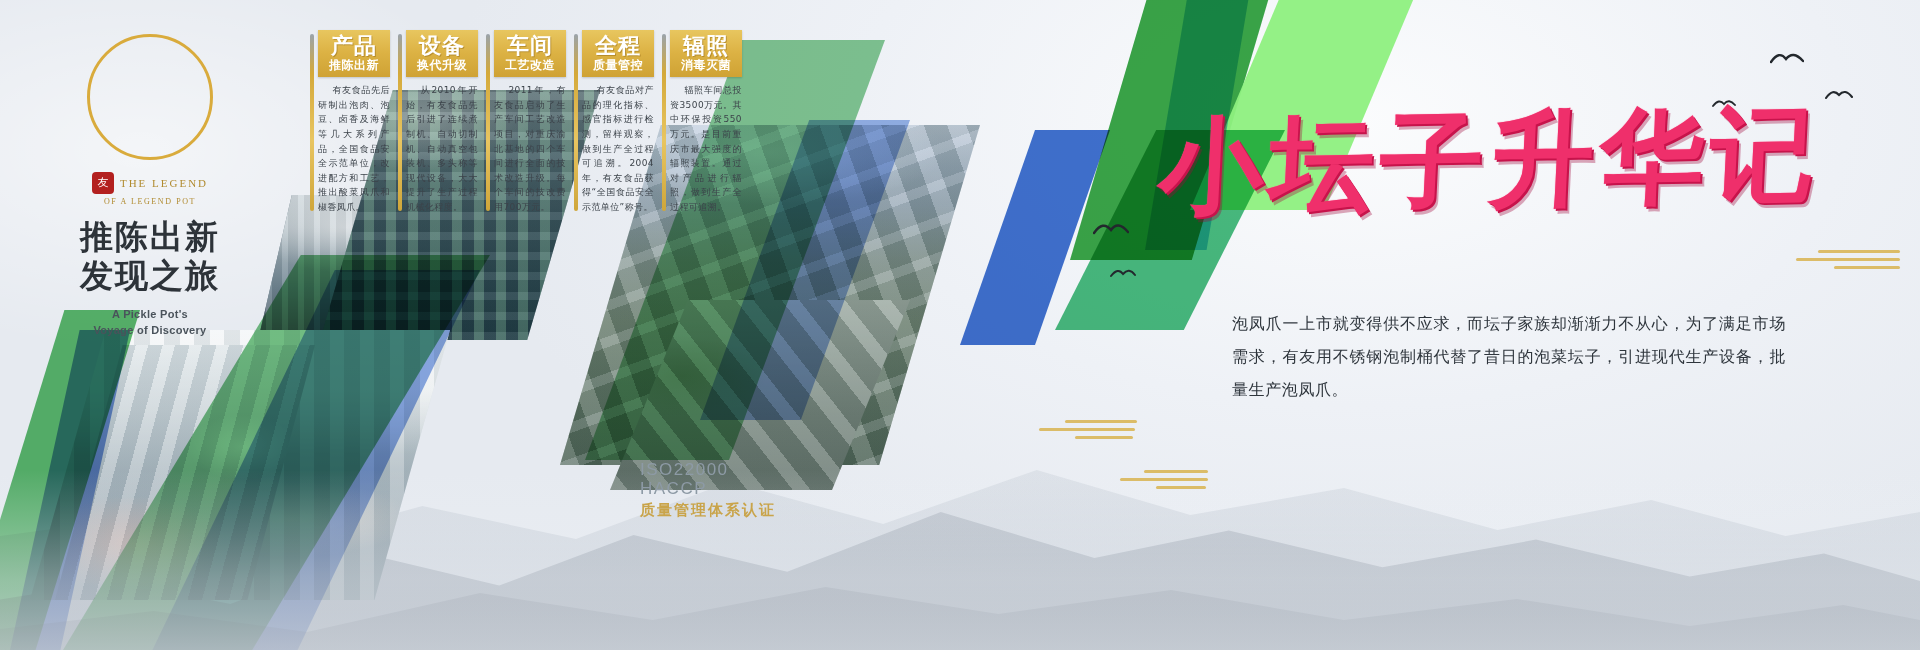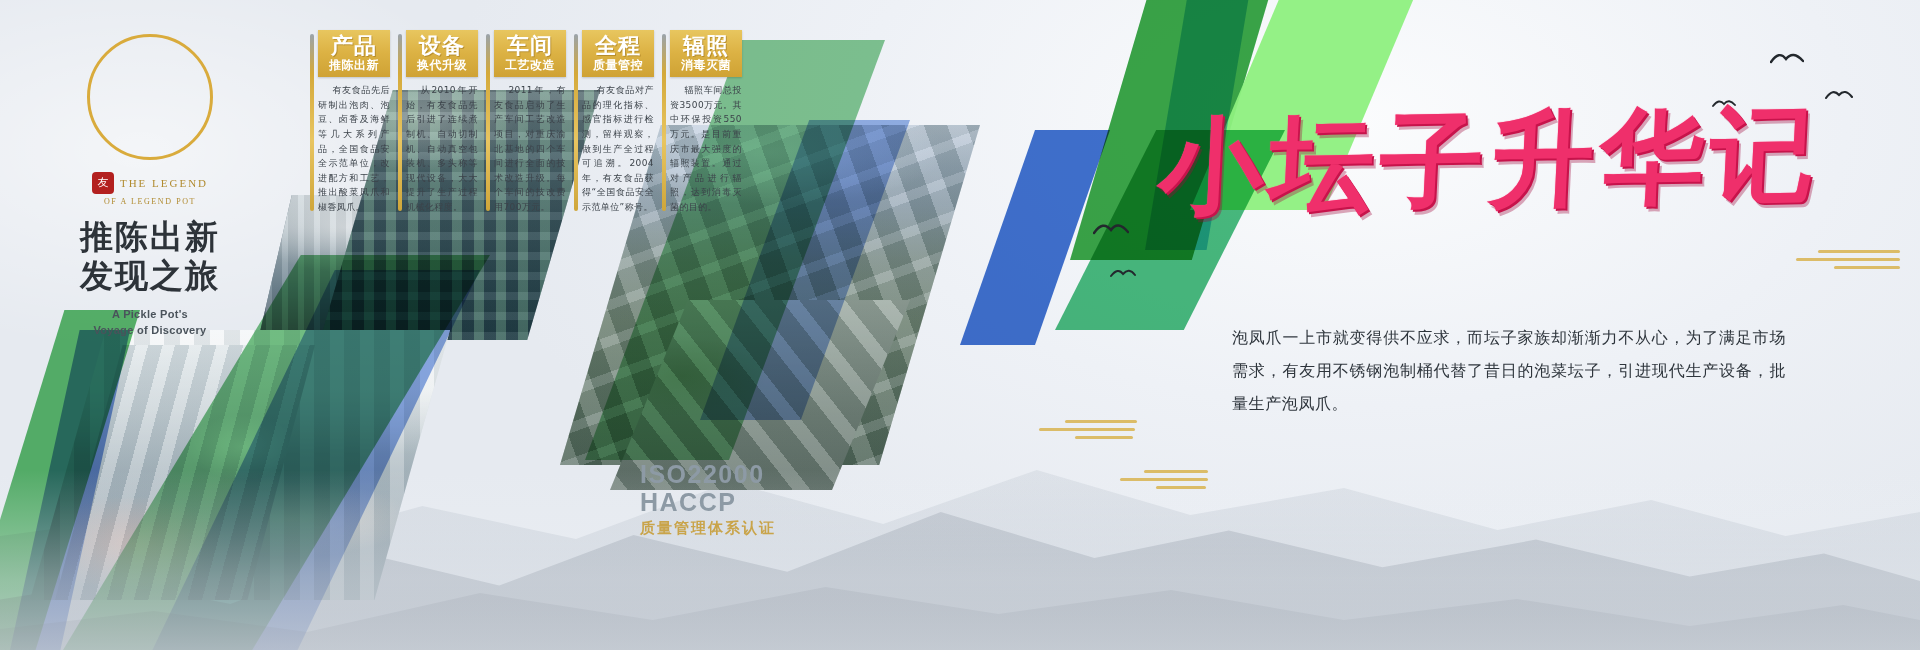--- a/index.html
+++ b/index.html
@@ -157,41 +157,41 @@
   }
   .card .body{
     margin-top:6px;color:#3c434a;font-size:9px;line-height:1.62;text-align:justify;
     text-indent:1.6em;letter-spacing:.4px;
     font-family:"DejaVu Sans","Liberation Sans",sans-serif;
   }
 
   
   .iso{position:absolute;left:640px;top:460px;z-index:46;}
   .iso .l1,.iso .l2{
-    color:#8d9aa5;font-size:25px;font-weight:bold;letter-spacing:1.5px;line-height:1.12;
+    color:#8d9aa5;font-size:17px;font-weight:normal;letter-spacing:1.5px;line-height:1.12;
     font-family:"Liberation Sans",sans-serif;
   }
   .iso .l3{color:#c9a44a;font-size:15px;font-weight:bold;letter-spacing:2px;margin-top:3px;
     font-family:"DejaVu Sans","Liberation Sans",sans-serif;}
 
   
   .title-cn{
     position:absolute;left:1160px;top:108px;z-index:50;
     font-size:104px;line-height:1;letter-spacing:6px;font-weight:bold;
     font-family:"DejaVu Sans","Liberation Sans",sans-serif;
     color:#ef2f6b;
     text-shadow:
       2px 2px 0 #c7134b,
       4px 5px 0 rgba(160,10,60,.35),
       0 0 1px #ff5a8c;
     transform:skewX(-4deg) rotate(-1.2deg);
     white-space:nowrap;
   }
   .para{
-    position:absolute;left:1232px;top:322px;width:554px;z-index:50;
+    position:absolute;left:1232px;top:308px;width:554px;z-index:50;
     color:#2e353c;font-size:16px;line-height:2.05;letter-spacing:.6px;text-align:justify;
     font-family:"DejaVu Sans","Liberation Sans",sans-serif;
   }
 
   
   .cloud{position:absolute;z-index:35;}
   .cloud i{display:block;height:3px;background:#d9b659;border-radius:2px;margin-bottom:5px;opacity:.9;}
 
   
   .bird{position:absolute;z-index:48;}
@@ -341,21 +341,21 @@
       </div>
       <div class="body">有友食品对产品的理化指标、感官指标进行检测，留样观察，做到生产全过程可追溯。2004年，有友食品获得“全国食品安全示范单位”称号。</div>
     </div>
 
     <div class="card">
       <span class="rail"></span>
       <div class="head">
         <div class="t1">辐照</div>
         <div class="t2">消毒灭菌</div>
       </div>
-      <div class="body">辐照车间总投资3500万元。其中环保投资550万元。是目前重庆市最大强度的辐照装置。通过对产品进行辐照，达到消毒灭菌的目的。</div>
+      <div class="body">辐照车间总投资3500万元。其中环保投资550万元。是目前重庆市最大强度的辐照装置。通过对产品进行辐照，做到生产全过程可追溯。</div>
     </div>
   </div>
 
   <div class="iso">
     <div class="l1">ISO22000</div>
     <div class="l2">HACCP</div>
     <div class="l3">质量管理体系认证</div>
   </div>
 
   <div class="title-cn">小坛子升华记</div>

